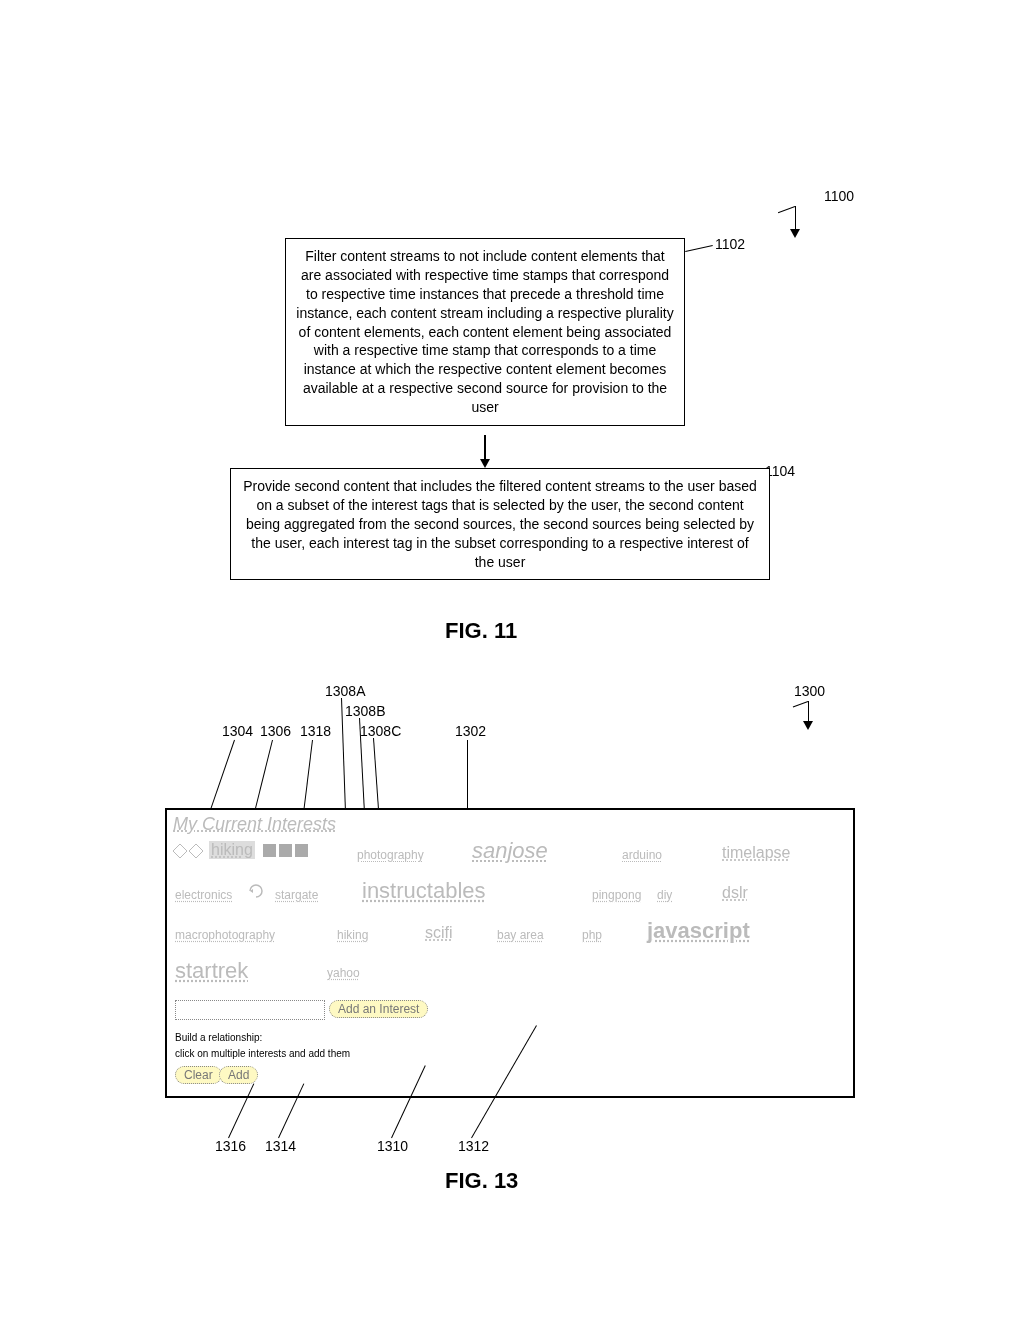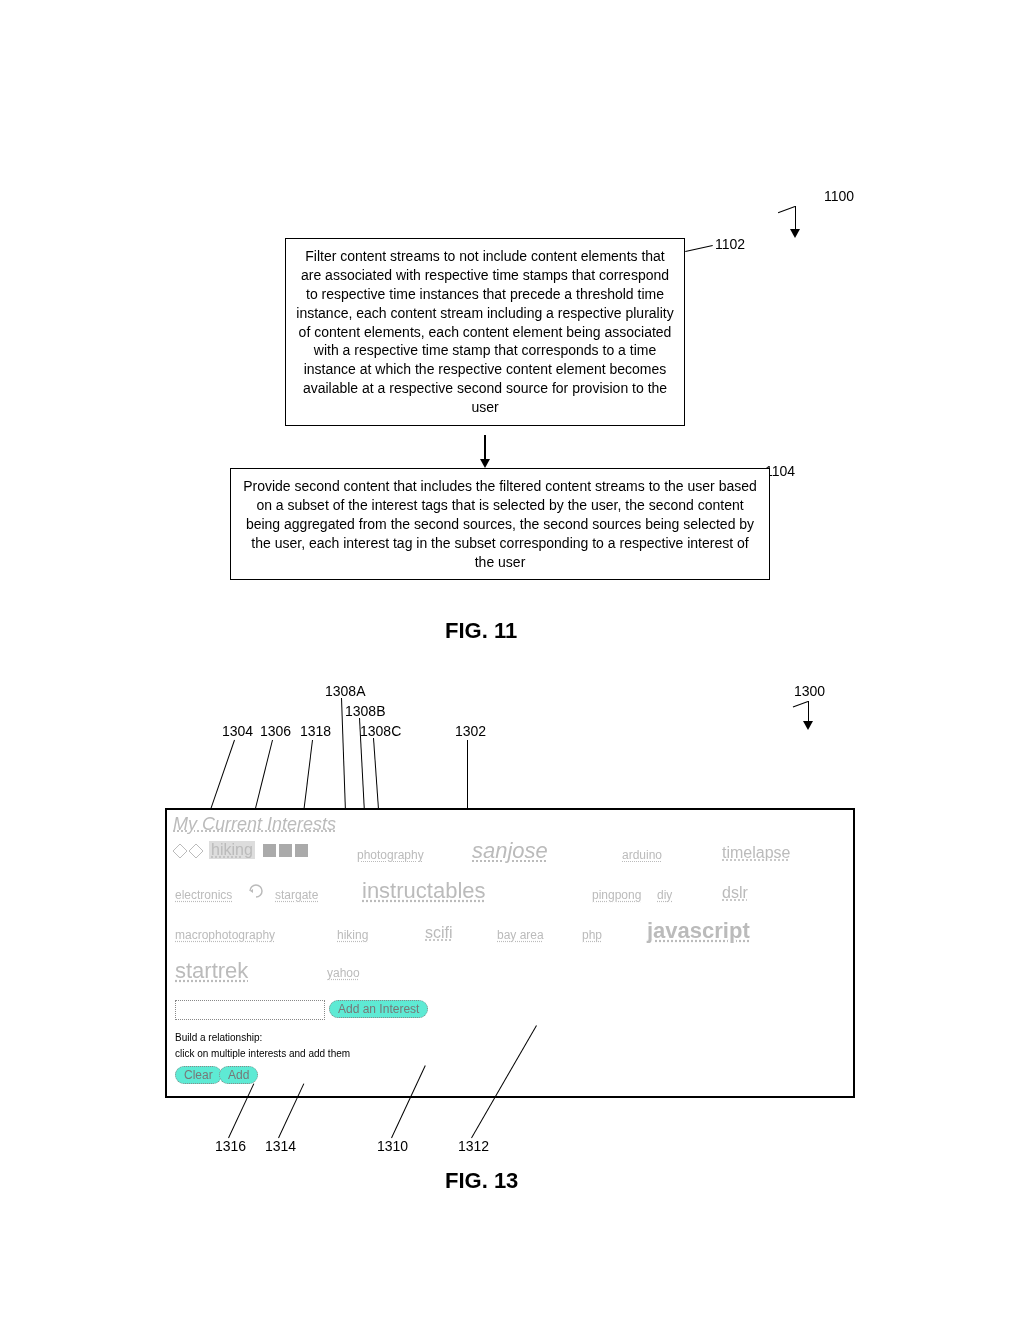--- a/index.html
+++ b/index.html
@@ -132,21 +132,21 @@
     height: 20px;
     background: #fff;
   }
   .pill-btn {
     position: absolute;
     border: 1px dotted #888;
     border-radius: 10px;
     font-size: 12px;
     padding: 1px 8px;
     color: #777;
-    background: #5eead4;
+    background: #fef9c3;
   }
   .helper-text {
     position: absolute;
     color: #000000;
     font-size: 10px;
   }
 
   
   .leader { position: absolute; background: #000; }
 </style>

